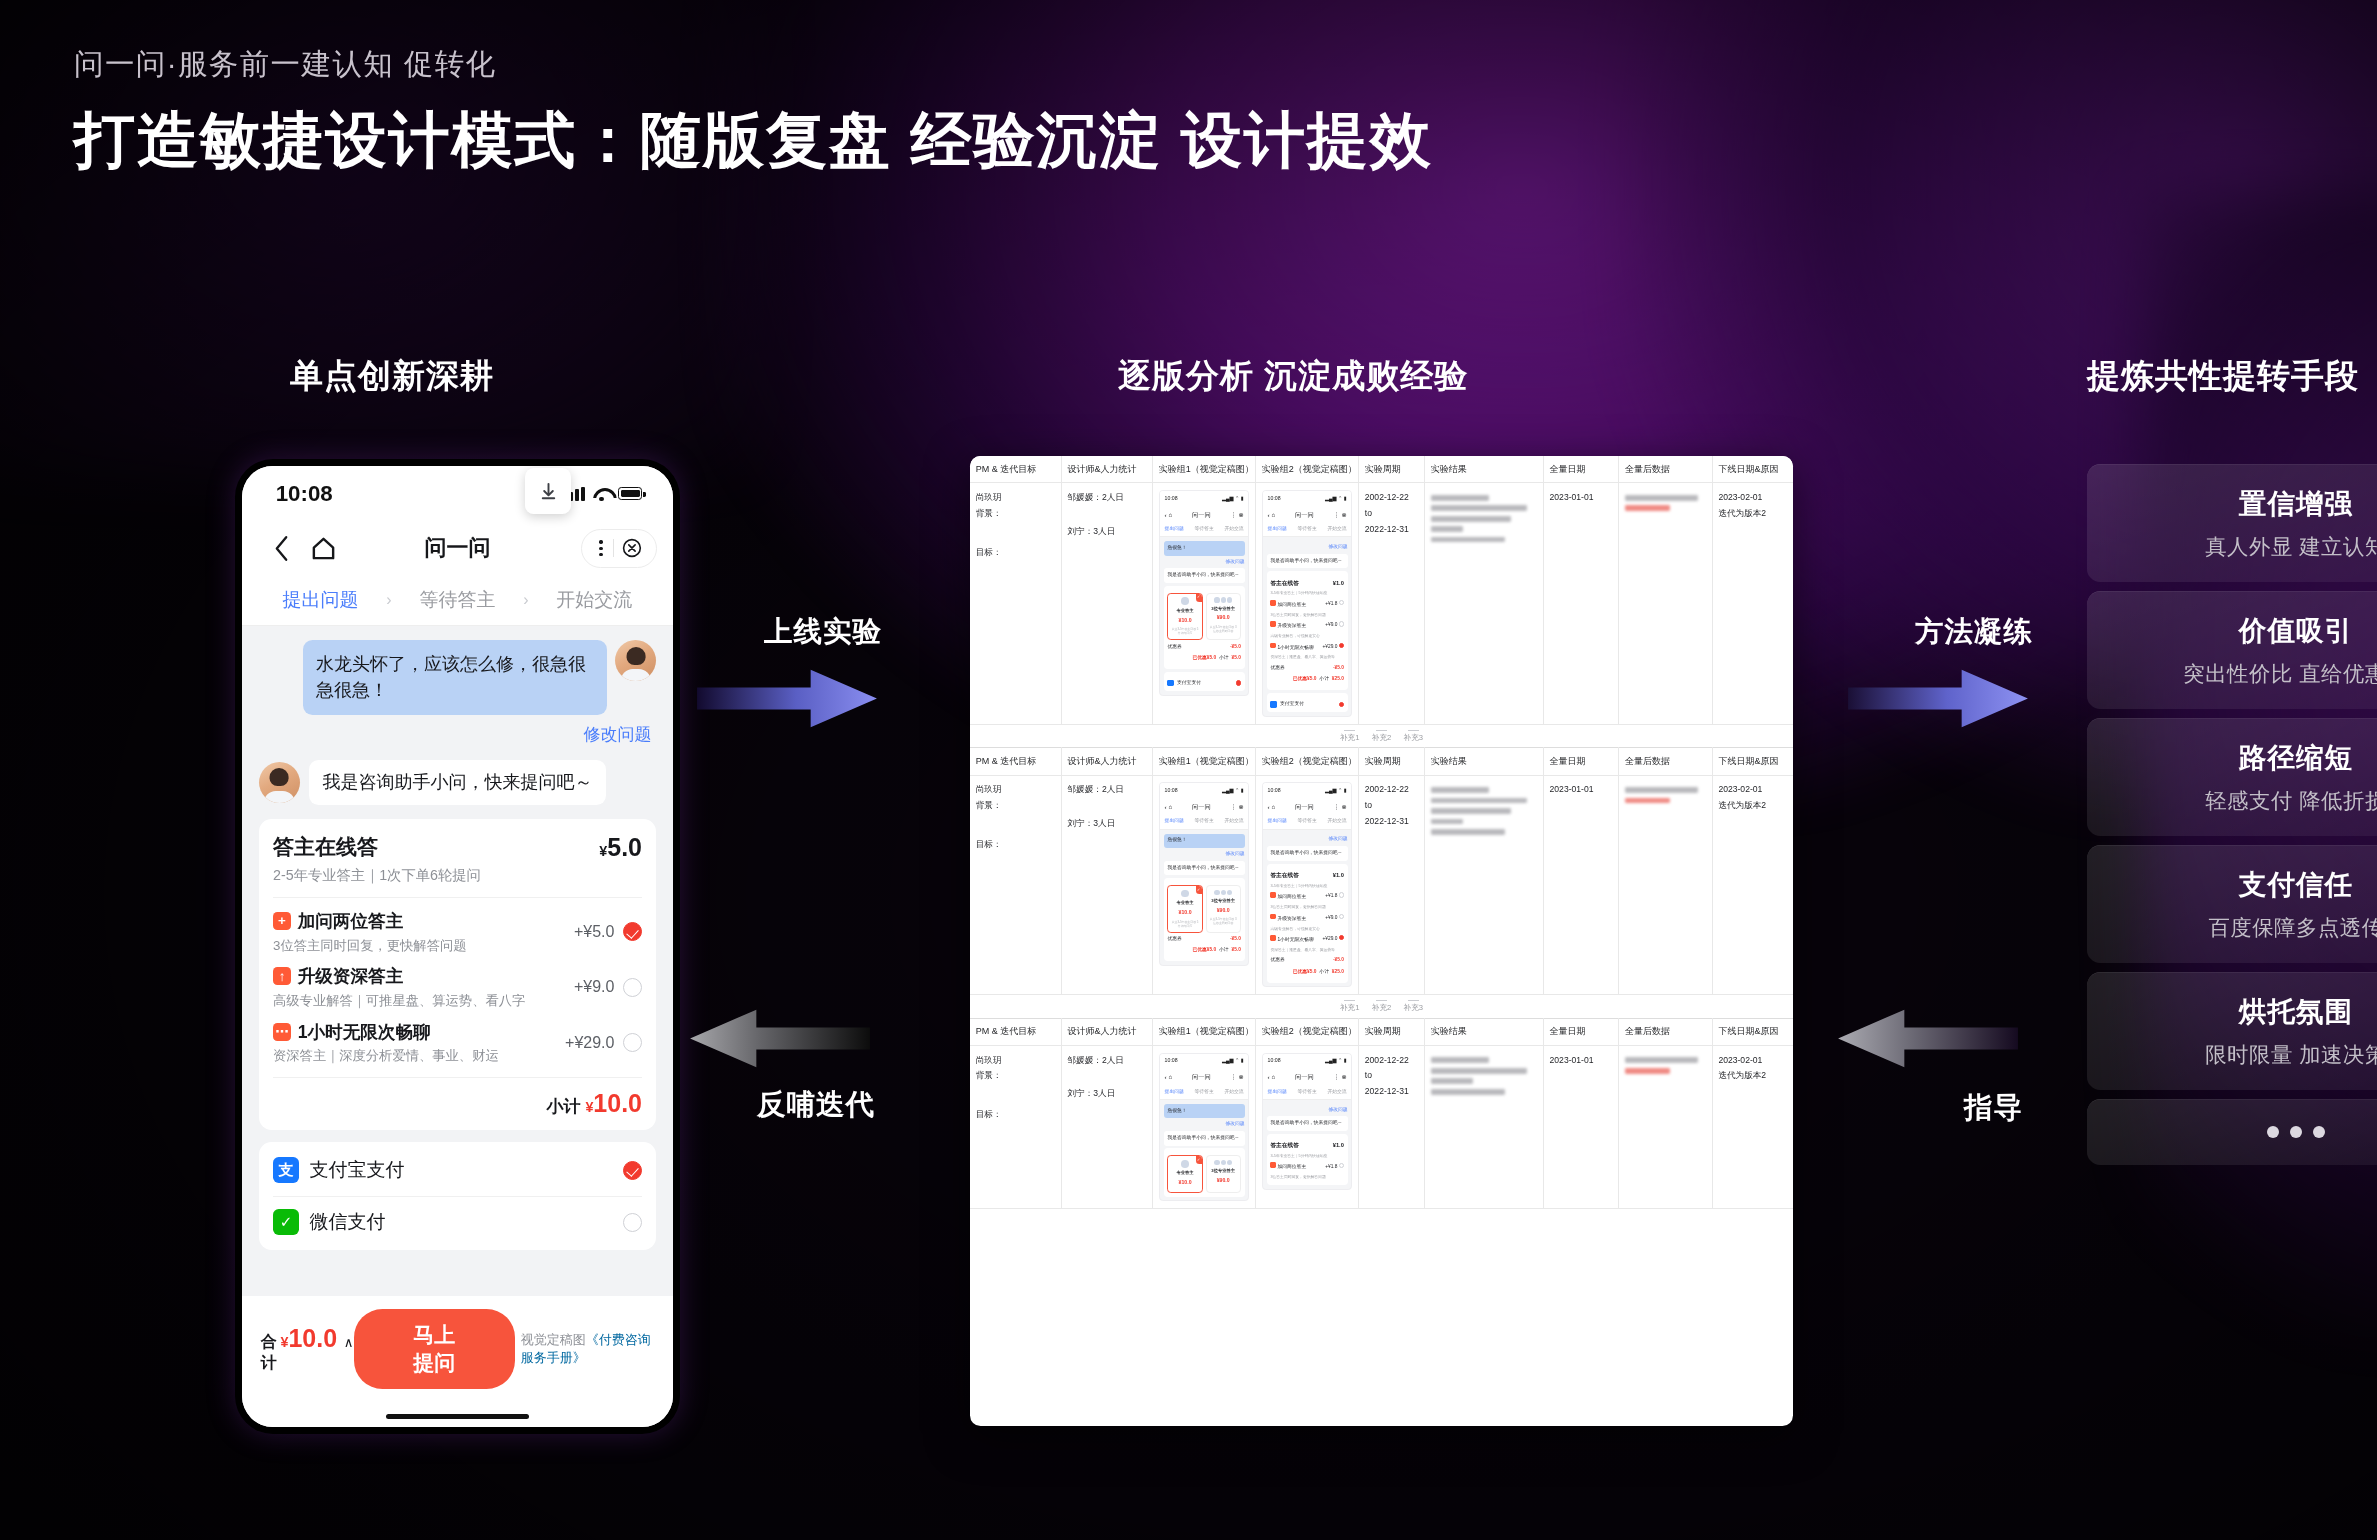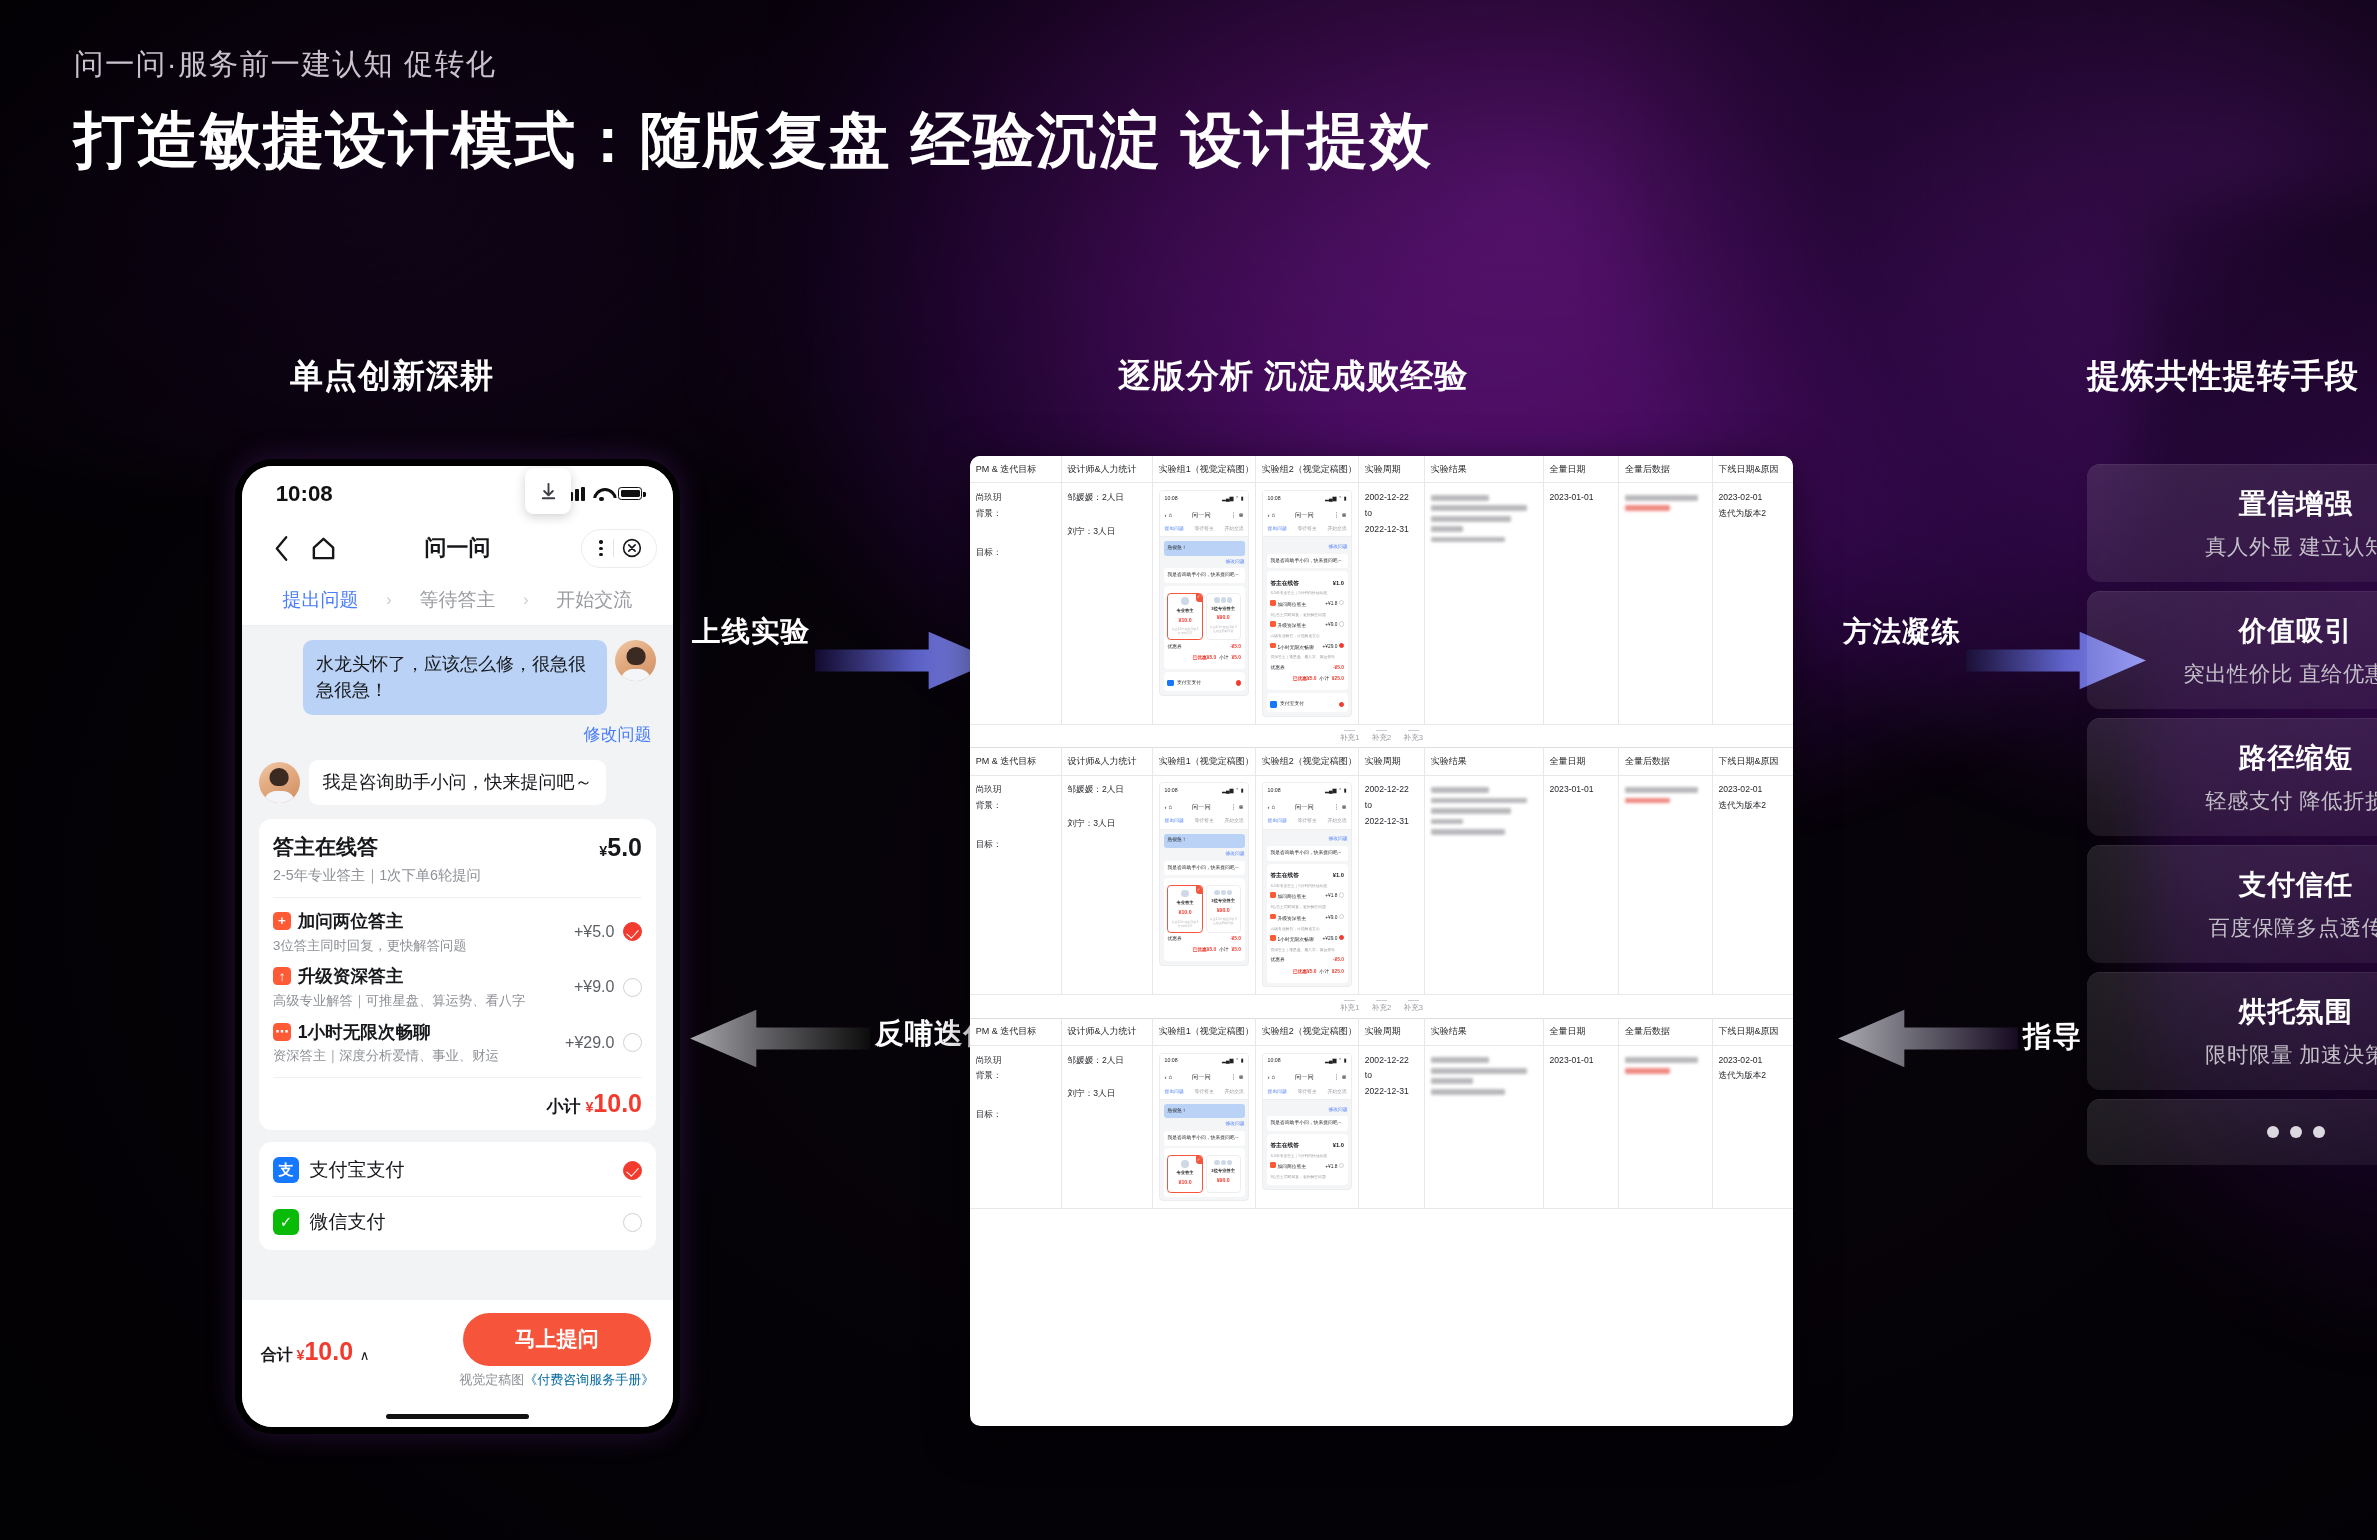--- a/index.html
+++ b/index.html
@@ -121,30 +121,30 @@
   .ico-wx{background:#09bb07;}
   .anon{display:flex;align-items:center;gap:9.5px;padding:13.3px 2.9px 12.4px 2.9px;font-size:15px;color:#9a9ca1;}
   .anon .radio{width:17px;height:17px;}
 
   .paybar{background:#fff;padding:12.4px 19px 16px 19px;display:flex;align-items:center;justify-content:space-between;}
   .total-l{display:flex;align-items:baseline;gap:3.8px;}
   .total-lbl{font-size:16px;font-weight:700;color:#17181c;}
   .total-amt{font-size:25px;font-weight:700;color:#f23a2e;}
   .total-amt small{font-size:14.3px;}
   .caret{color:#17181c;font-size:13.3px;margin-left:2.9px;}
-  .paybtn-wrap{display:flex;flex-direction:column;align-items:center;gap:5.7px;}
+  .paybtn-wrap{display:flex;flex-direction:row;align-items:center;gap:5.7px;}
   .paybtn{background:#f7543c;color:#fff;border:none;border-radius:28.5px;padding:12.4px 52px;font-size:21px;font-weight:700;
     font-family:inherit;}
   .agree{font-size:13px;color:#8d9096;}
   .agree a{color:#0369a1;text-decoration:none;}
   .homebar{height:22px;background:#fff;display:flex;align-items:center;justify-content:center;}
   .homebar i{width:143px;height:4.8px;background:#111;border-radius:2.9px;}
 
   
-  .arrow-block{position:absolute;display:flex;flex-direction:row;align-items:flex-start;}
+  .arrow-block{position:absolute;display:flex;flex-direction:column;align-items:flex-end;}
   .arr-label{font-size:28.5px;font-weight:700;color:#fff;letter-spacing:1px;white-space:nowrap;}
   .arrow{width:190px;height:71px;}
 
   
   .panel{position:absolute;left:970px;top:456px;width:823px;height:970px;background:#fff;border-radius:10.5px;
     overflow:hidden;box-shadow:0 9.5px 43px rgba(0,0,0,.55);}
   .tbl{width:100%;border-collapse:collapse;table-layout:fixed;}
   .tbl th,.tbl td{border-right:0.7px solid #e8e8e8;border-bottom:0.7px solid #e8e8e8;
     vertical-align:top;padding:6.7px 5.7px;text-align:left;}
   .tbl th{font-size:9px;font-weight:400;color:#1f2023;white-space:nowrap;background:#fff;}

